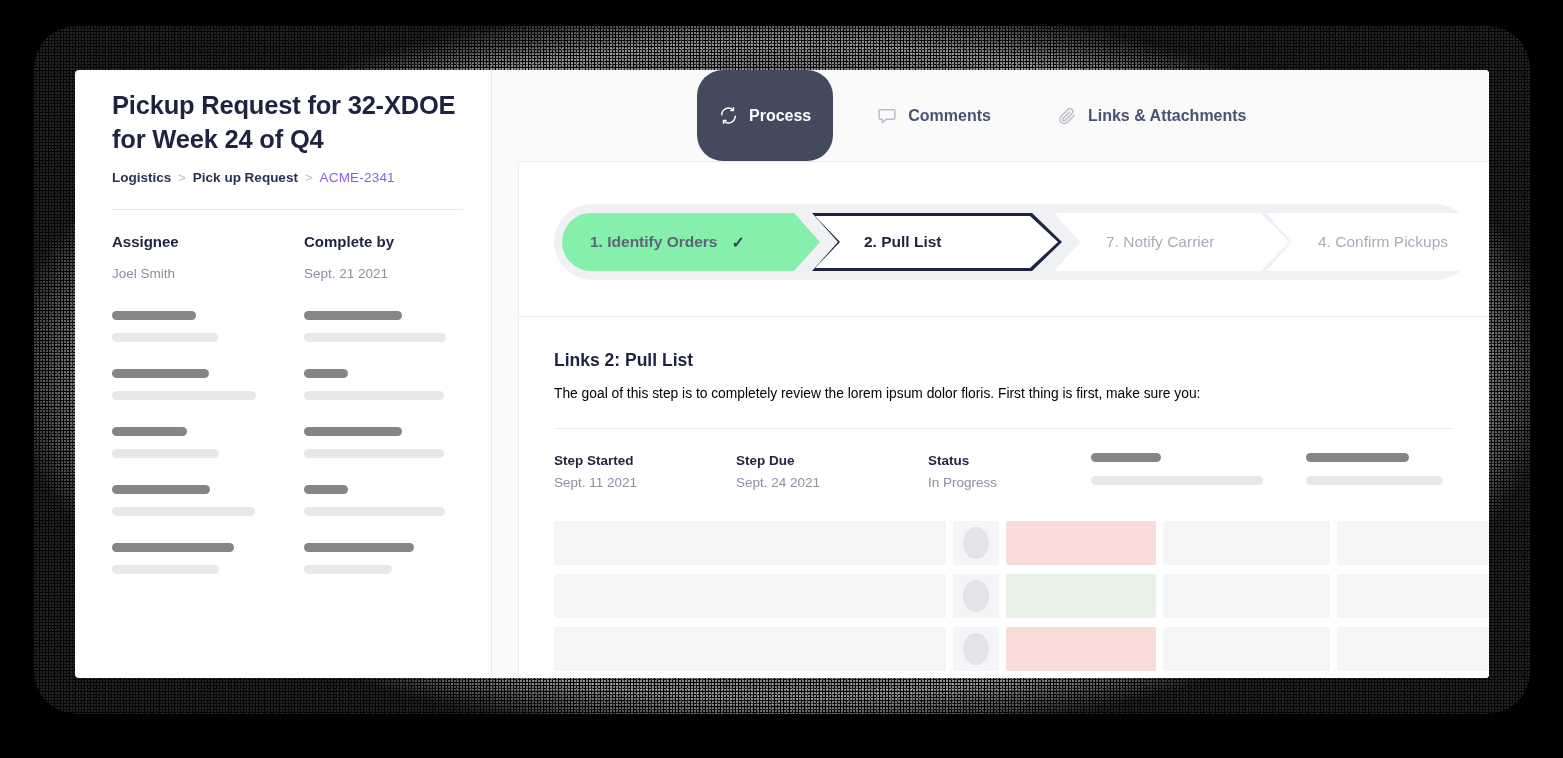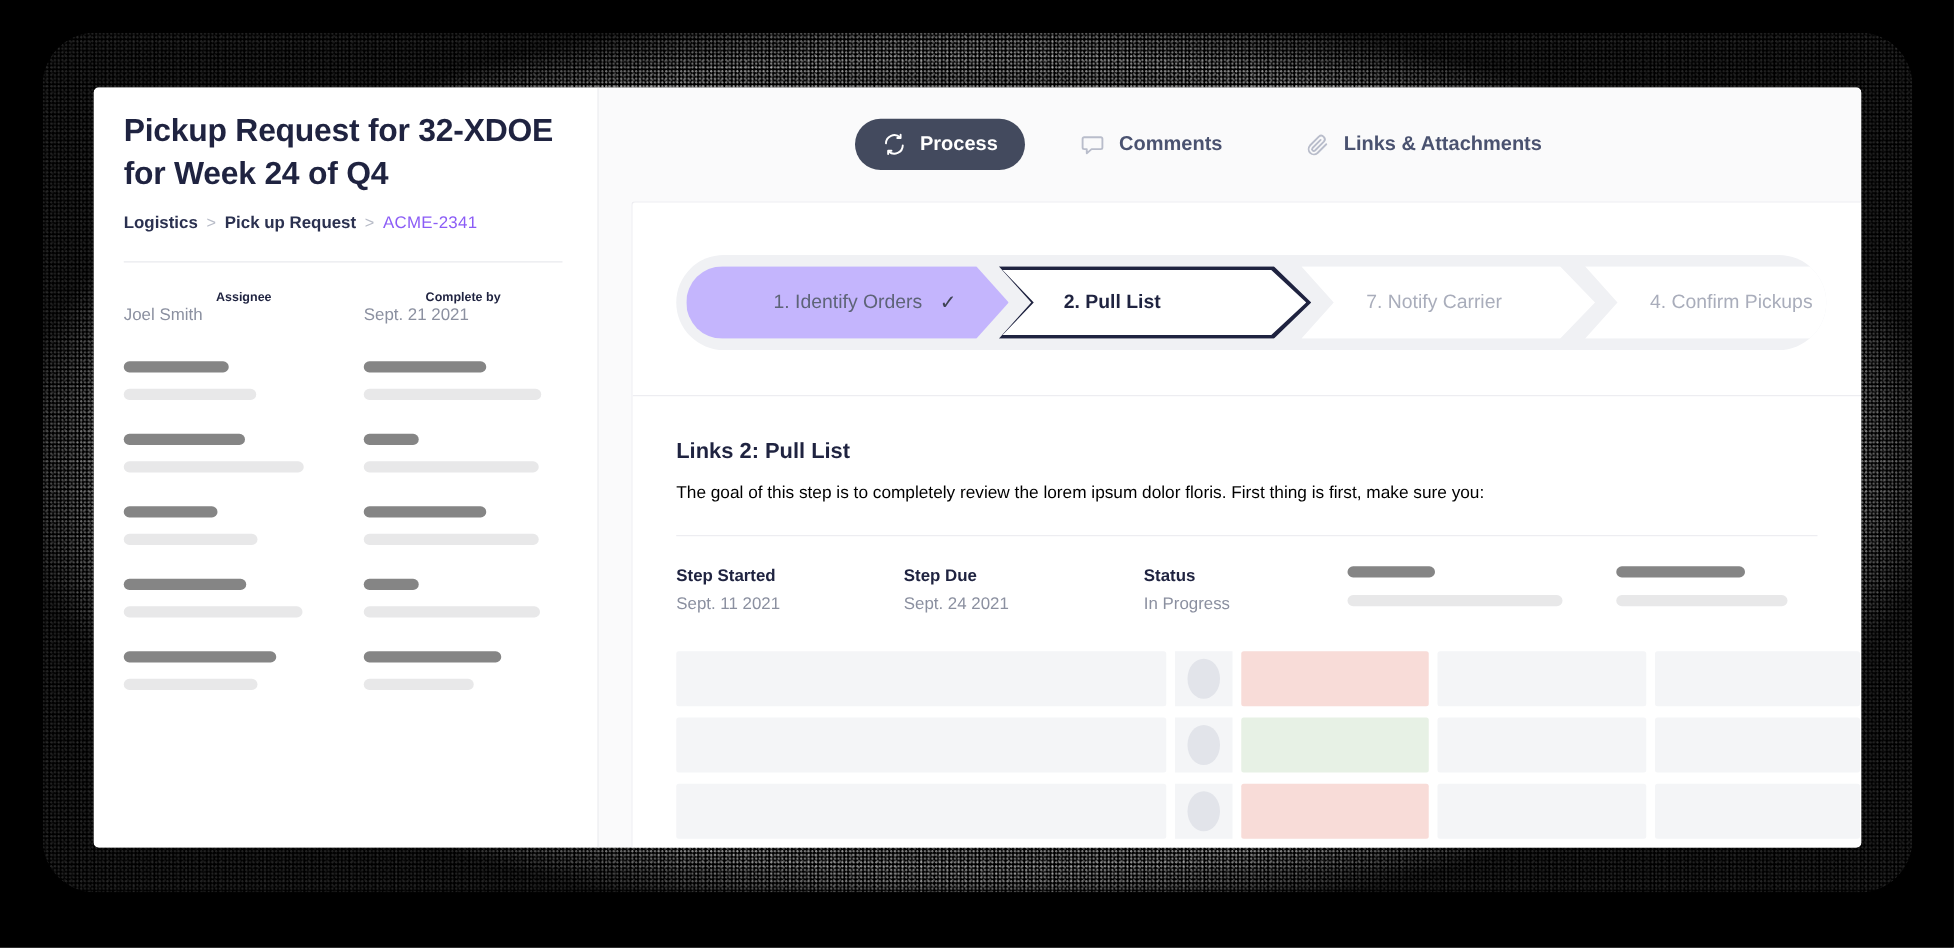--- a/index.html
+++ b/index.html
@@ -29,20 +29,21 @@
 
   
   .card {
     position: absolute;
     left: 75px; top: 70px;
     width: 1414px; height: 608px;
     background: #ffffff;
     border-radius: 4px;
     overflow: hidden;
     display: flex;
+    padding-left: 13px;
   }
 
   
   .sidebar {
     width: 404px;
     flex: 0 0 404px;
     background: #ffffff;
     border-right: 1px solid #e9eaee;
     padding: 18px 28px 0 24px;
   }
@@ -67,23 +68,22 @@
   .crumb-sep { color: #b8bcc8; font-weight: 400; font-size: 13px; }
 
   .divider { height: 1px; background: #e9eaee; margin: 0 0 23px 0; }
 
   .meta-grid {
     display: grid;
     grid-template-columns: 192px 1fr;
     row-gap: 0;
   }
   .meta-label {
-    font-size: 10px; font-weight: 700; color: #1f2340;
-    margin-bottom: 0;
-    text-align: center;
+    font-size: 15px; font-weight: 700; color: #1f2340;
+    margin-bottom: 16px;
   }
   .meta-value { font-size: 13.5px; color: #8b90a0; }
 
   
   .skel-rows { margin-top: 30px; }
   .skel-row {
     display: grid;
     grid-template-columns: 192px 1fr;
     margin-bottom: 27px;
   }
@@ -96,21 +96,20 @@
     flex: 1 1 auto;
     background: #fafafb;
     display: flex;
     flex-direction: column;
     min-width: 0;
   }
 
   .tabbar {
     height: 91px;
     display: flex;
-    align-items: center;
     padding-left: 205px;
     gap: 22px;
     flex: 0 0 91px;
   }
   .tab {
     display: flex; align-items: center; gap: 11px;
     font-size: 16px; font-weight: 700;
     color: #4a5270;
     padding: 11px 22px;
     border-radius: 26px;
@@ -148,26 +147,25 @@
     height: 58px;
     display: flex;
     align-items: center;
     font-size: 15.5px;
     white-space: nowrap;
   }
   .step-txt { position: relative; z-index: 3; }
 
   .step1 {
     left: 8px; width: 258px;
-    background: #c4b5fd;
+    background: #86efac;
     border-radius: 29px 0 0 29px;
-    color: #5e6478; font-weight: 400;
+    color: #5e6478; font-weight: 700;
     padding-left: 28px;
     clip-path: polygon(0 0, calc(100% - 26px) 0, 100% 50%, calc(100% - 26px) 100%, 0 100%, 0 0);
-    justify-content: center;
   }
   .check { margin-left: 14px; font-size: 16px; color: #3e4353; }
 
   .step2 {
     left: 258px; width: 250px;
     color: #1f2340; font-weight: 700;
     padding-left: 52px;
     background: #1f2340;
     clip-path: polygon(0 0, calc(100% - 30px) 0, 100% 50%, calc(100% - 30px) 100%, 0 100%, 26px 50%);
     text-align: right;
@@ -180,21 +178,21 @@
   }
 
   .step3 {
     left: 500px; width: 235px;
     background: #ffffff;
     color: #a9adbb; font-weight: 400;
     padding-left: 52px;
     clip-path: polygon(0 0, calc(100% - 28px) 0, 100% 50%, calc(100% - 28px) 100%, 0 100%, 26px 50%);
   }
   .step4 {
-    left: 727px; width: 250px;
+    left: 712px; width: 250px;
     background: #ffffff;
     color: #a9adbb; font-weight: 400;
     padding-left: 52px;
     clip-path: polygon(0 0, 100% 0, 100% 100%, 0 100%, 26px 50%);
   }
 
   
   .detail { padding: 33px 35px 0 35px; }
   .detail-title {
     font-size: 17.5px; font-weight: 700; color: #1f2340;

